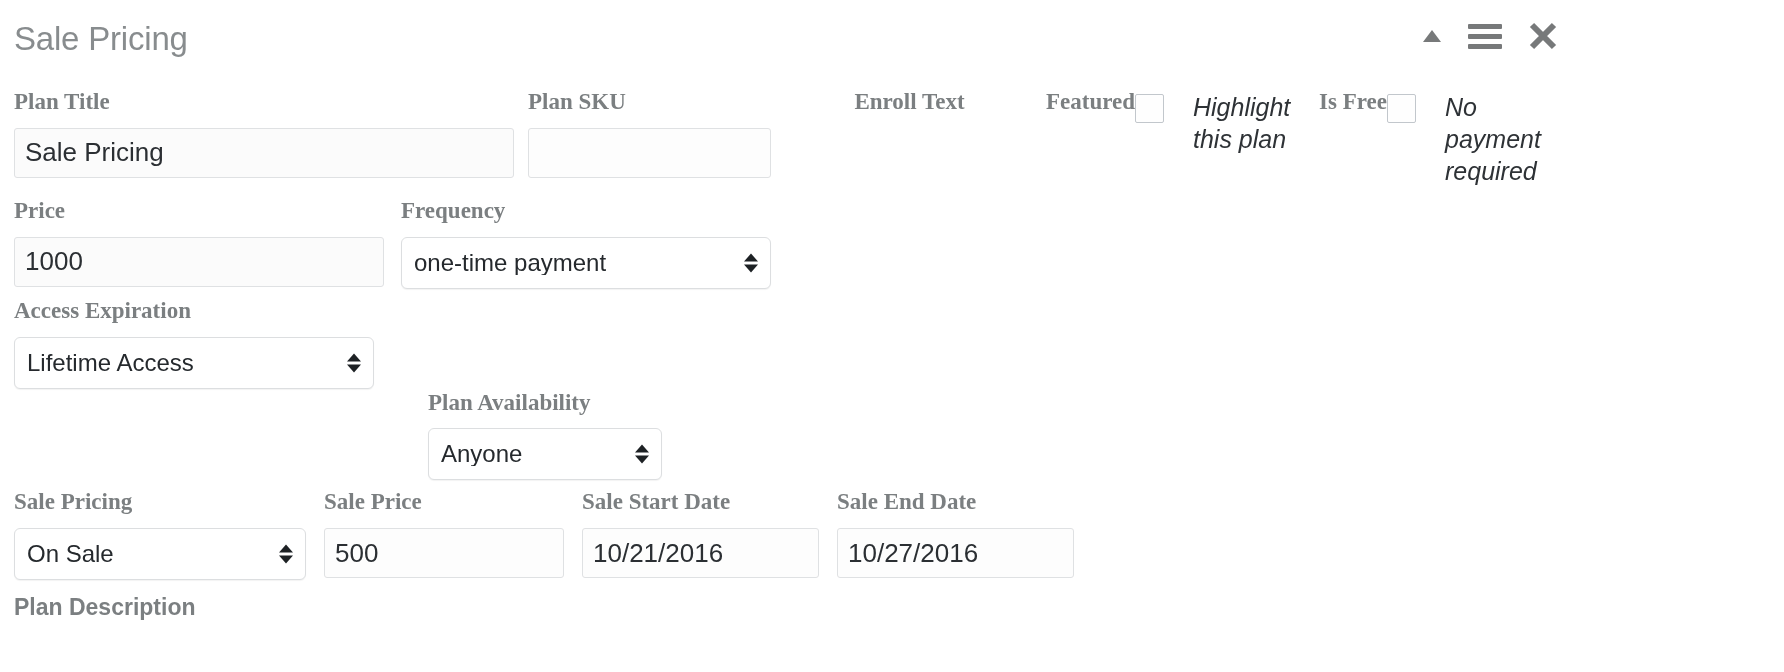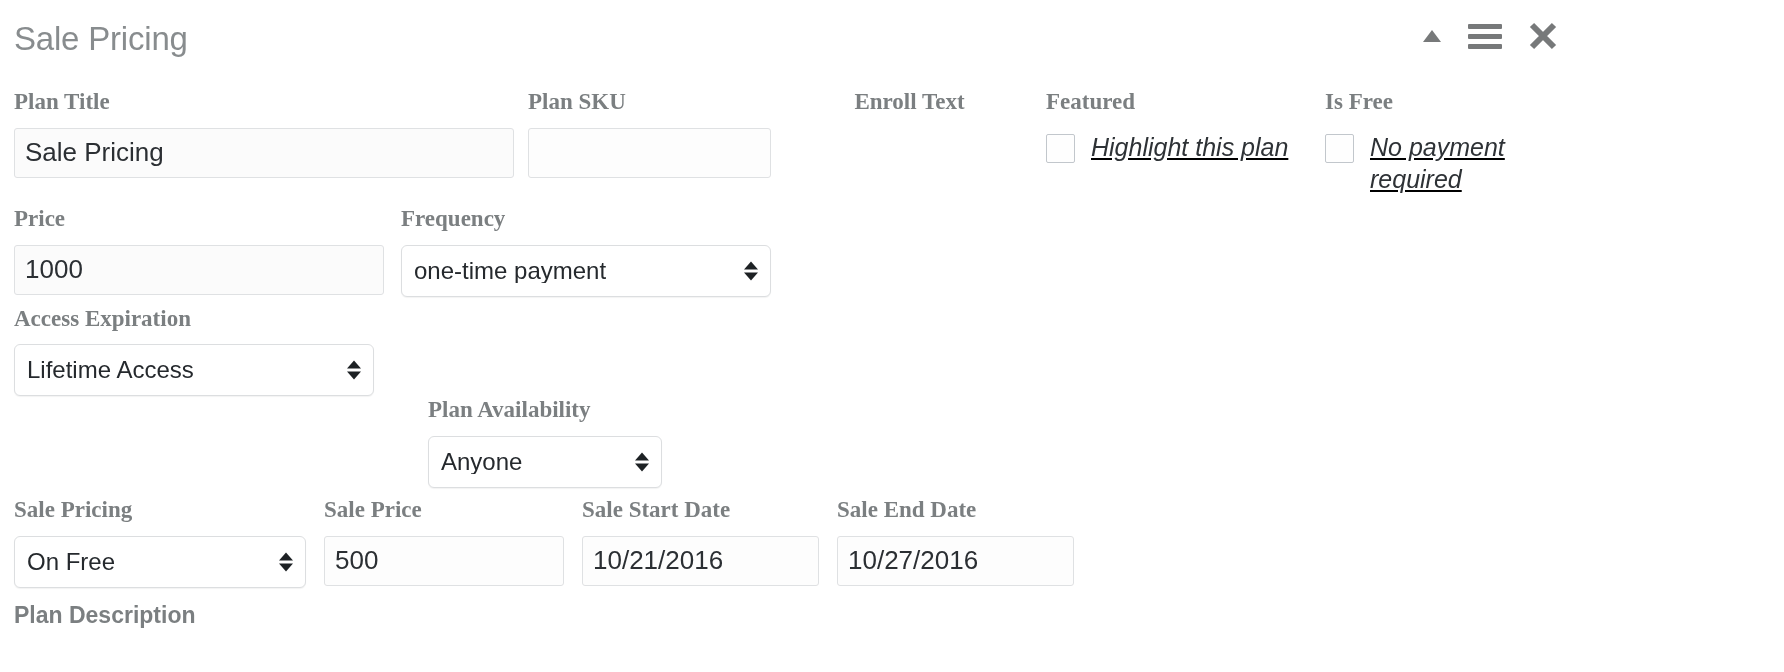--- a/index.html
+++ b/index.html
@@ -134,27 +134,26 @@
   .select-arrows i {
     display: block;
     width: 0; height: 0;
     border-left: 7px solid transparent;
     border-right: 7px solid transparent;
   }
   .select-arrows i.up { border-bottom: 8px solid #1d2124; }
   .select-arrows i.down { border-top: 8px solid #1d2124; }
 
   
-  .check-field { display: flex; flex-direction: column; justify-content: center; }
+  .check-field { display: flex; flex-direction: row; justify-content: center; }
   .check-line {
     display: flex;
     align-items: flex-start;
-    gap: 16px;
+    gap: 29px;
     padding-top: 3px;
-    text-decoration: underline;
   }
   .checkbox {
     flex: 0 0 auto;
     width: 29px;
     height: 29px;
     border: 1px solid #c2c7cc;
     border-radius: 2px;
     background: #fefefe;
     margin-top: 3px;
     cursor: pointer;
@@ -305,21 +304,21 @@
         </div>
       </div>
 
     </div>
 
     <div class="row row-4">
 
       <div class="field w-salepricing">
         <span class="field-label">Sale Pricing</span>
         <div class="select-box">
-          <span class="select-value">On Free</span>
+          <span class="select-value">On Sale</span>
           <span class="select-arrows">
             <i class="up"></i>
               <i class="down"></i>
           </span>
         </div>
       </div>
 
       <div class="field w-saleprice gap-18">
         <span class="field-label">Sale Price</span>
         <input class="text-input" type="text" value="500" style="">

